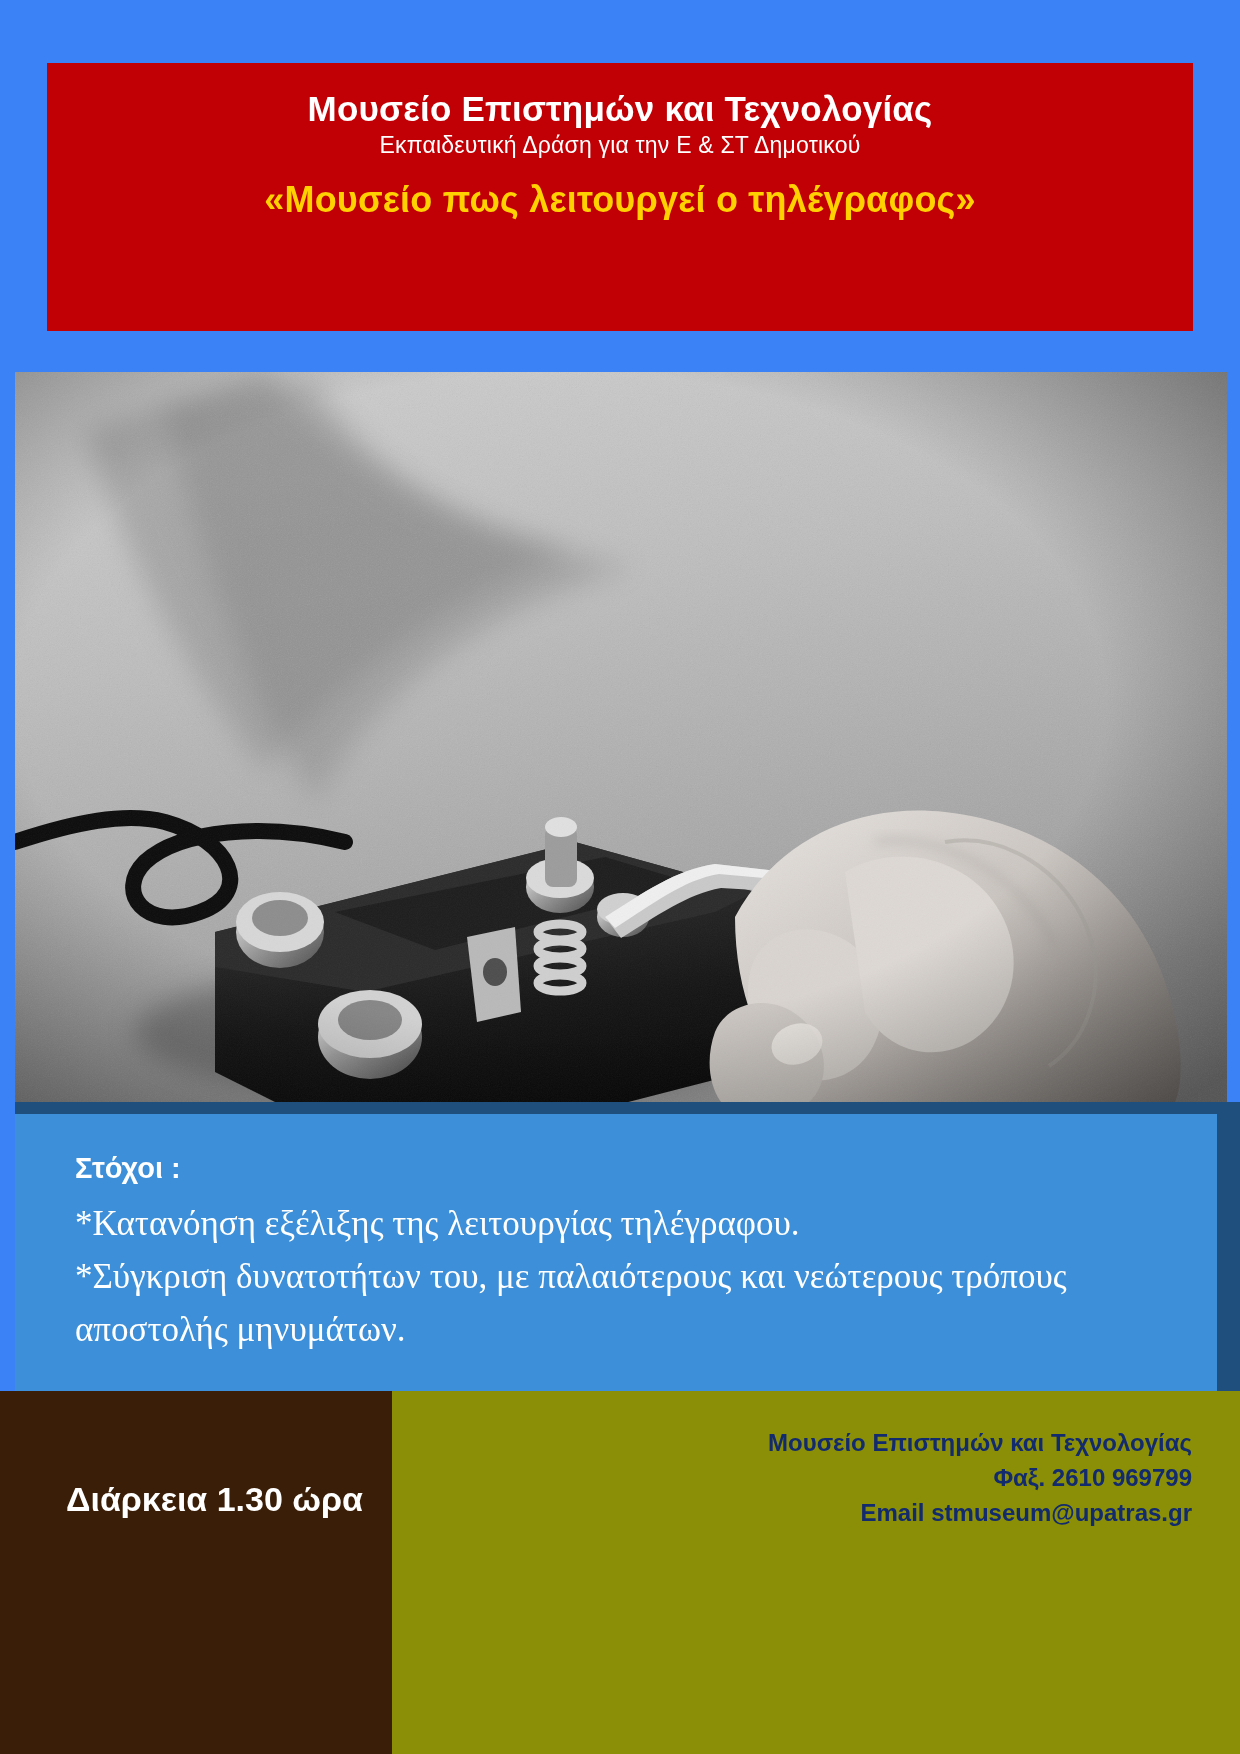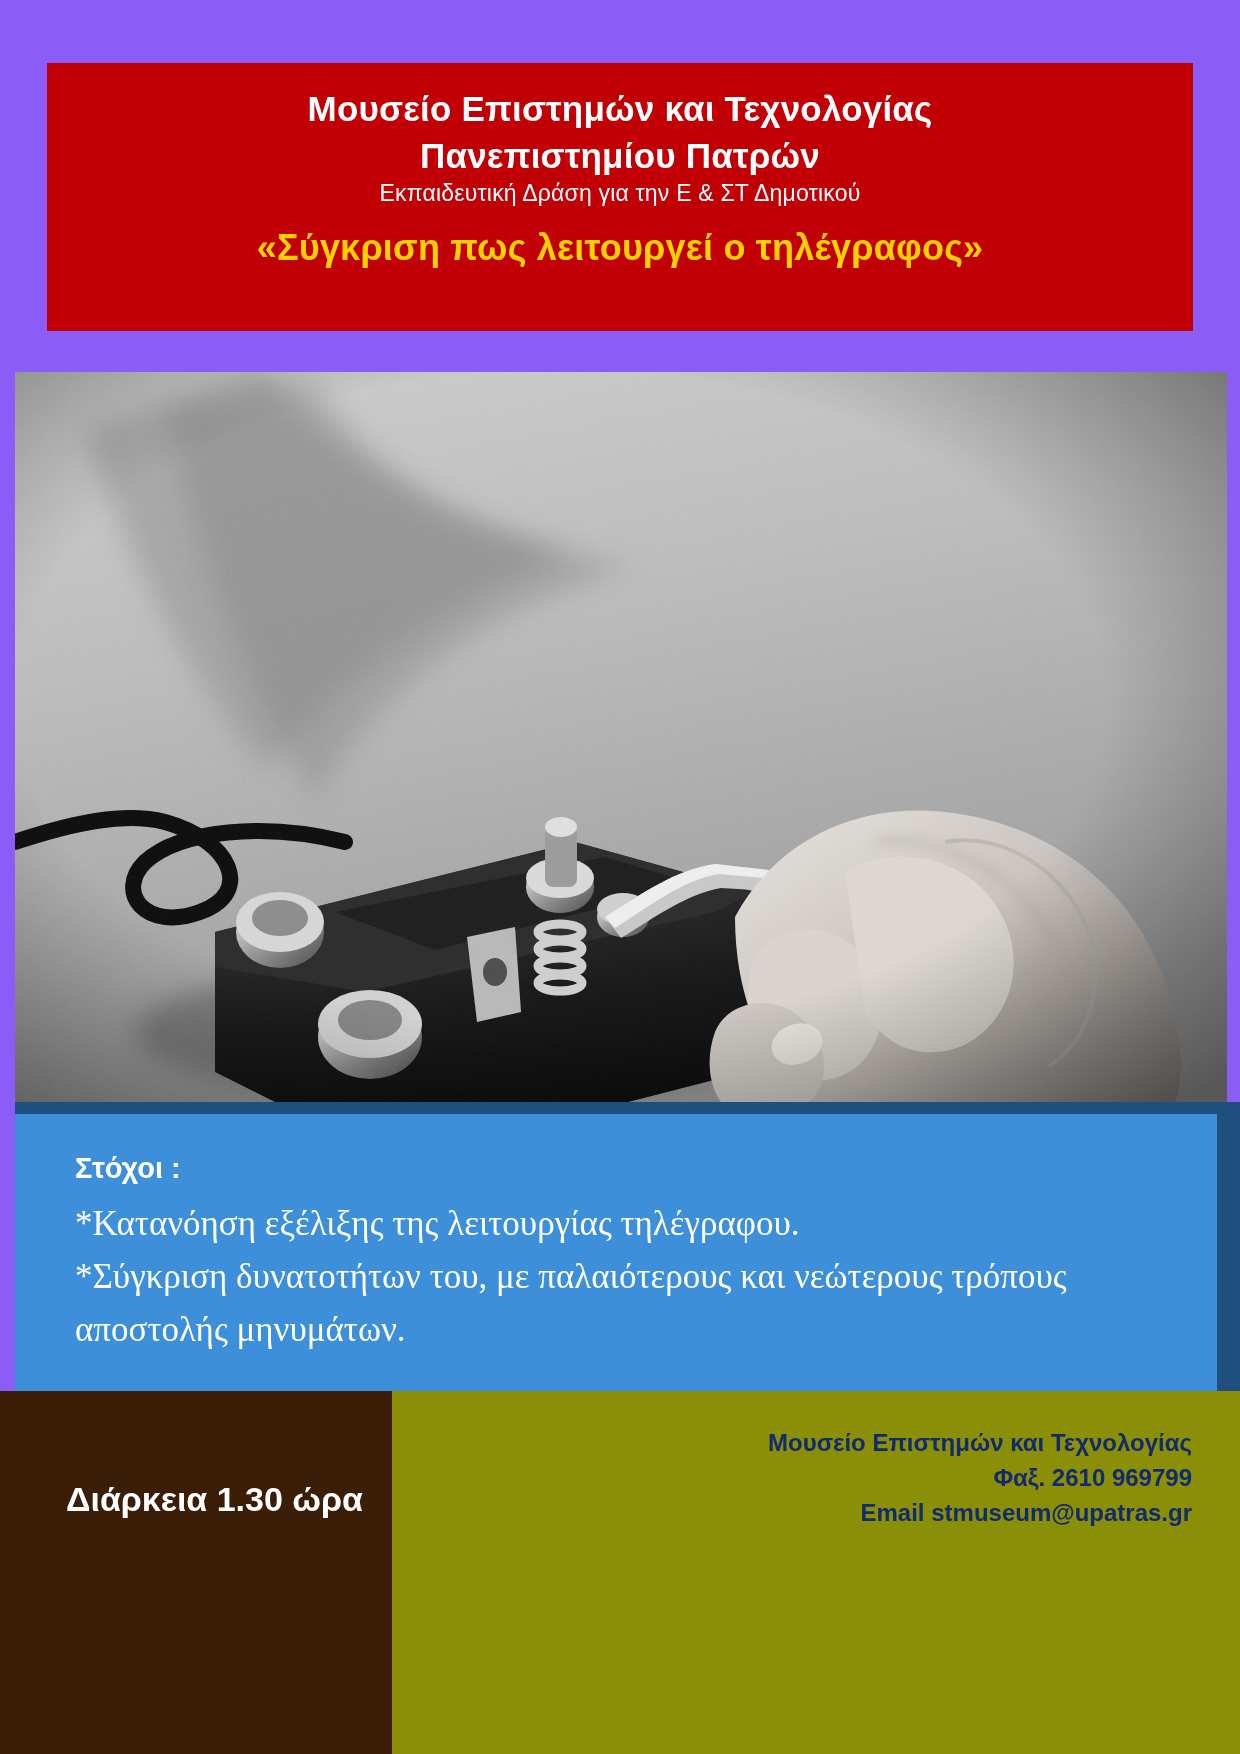--- a/index.html
+++ b/index.html
@@ -14,21 +14,21 @@
     overflow: hidden;
     position: relative;
   }
 
   
   .poster {
     position: absolute;
     left: 0; top: 0;
     width: 1240px;
     height: 1754px;
-    background: #8b5cf6;
+    background: #3b82f6;
   }
 
   
   .header-banner {
     position: absolute;
     left: 47px;
     top: 63px;
     width: 1146px;
     height: 268px;
     background: #c10005;
@@ -143,24 +143,23 @@
   .contact .line { white-space: nowrap; }
 </style>
 </head>
 <body>
 
 <div class="poster">
 
   <div class="header-banner">
     <div class="header-title">
       <div>Μουσείο Επιστημών και Τεχνολογίας</div>
-      <div>Πανεπιστημίου Πατρών</div>
     </div>
     <div class="header-subtitle">Εκπαιδευτική Δράση για την Ε &amp; ΣΤ Δημοτικού</div>
-    <div class="header-highlight">«Σύγκριση πως λειτουργεί ο τηλέγραφος»</div>
+    <div class="header-highlight">«Μουσείο πως λειτουργεί ο τηλέγραφος»</div>
   </div>
 
   <div class="photo">
     <svg width="1212" height="730" viewBox="0 0 1212 730">
       <defs>
         <linearGradient id="floor" x1="0" y1="0" x2="0.3" y2="1">
           <stop offset="0%" stop-color="#cfcfcf"></stop>
           <stop offset="40%" stop-color="#bdbdbd"></stop>
           <stop offset="100%" stop-color="#9a9a9a"></stop>
         </linearGradient>

